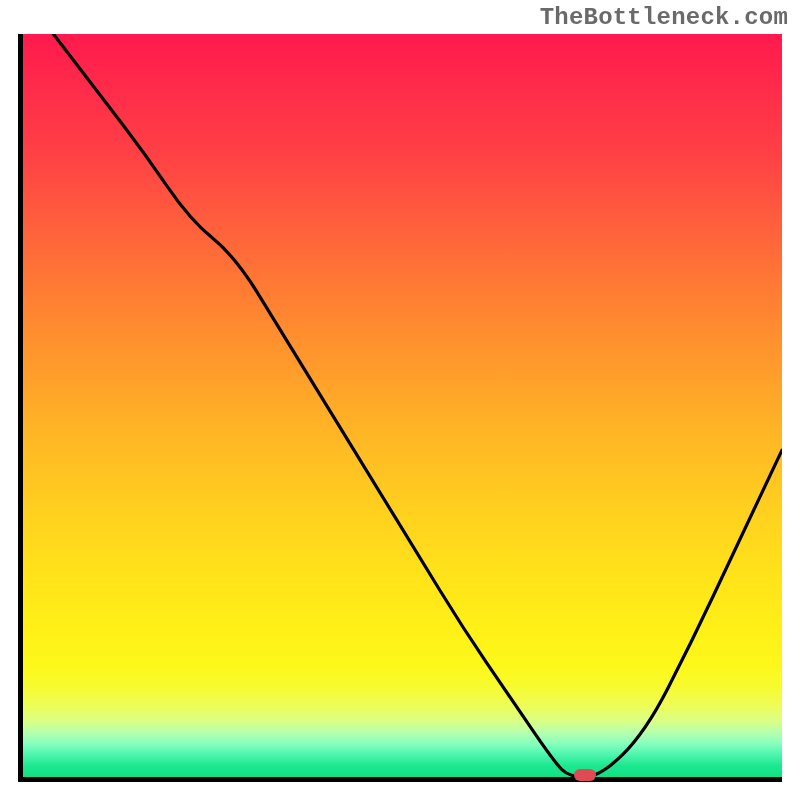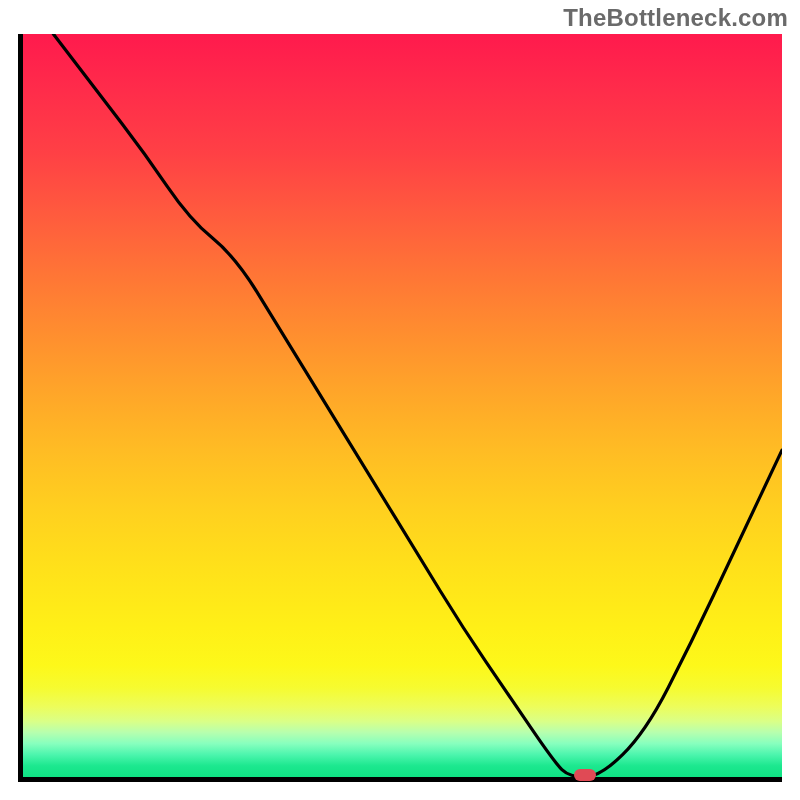--- a/index.html
+++ b/index.html
@@ -9,20 +9,21 @@
     height: 800px;
     background: #ffffff;
     overflow: hidden;
     font-family: Arial, Helvetica, sans-serif;
   }
 
   .outer {
     position: relative;
     width: 800px;
     height: 584px;
+    font-family: Liberation Mono, monospace;
   }
 
   .watermark {
     position: absolute;
     top: 4px;
     right: 12px;
     font-size: 24px;
     font-weight: 600;
     color: #6a6a6a;
     letter-spacing: 0.2px;

